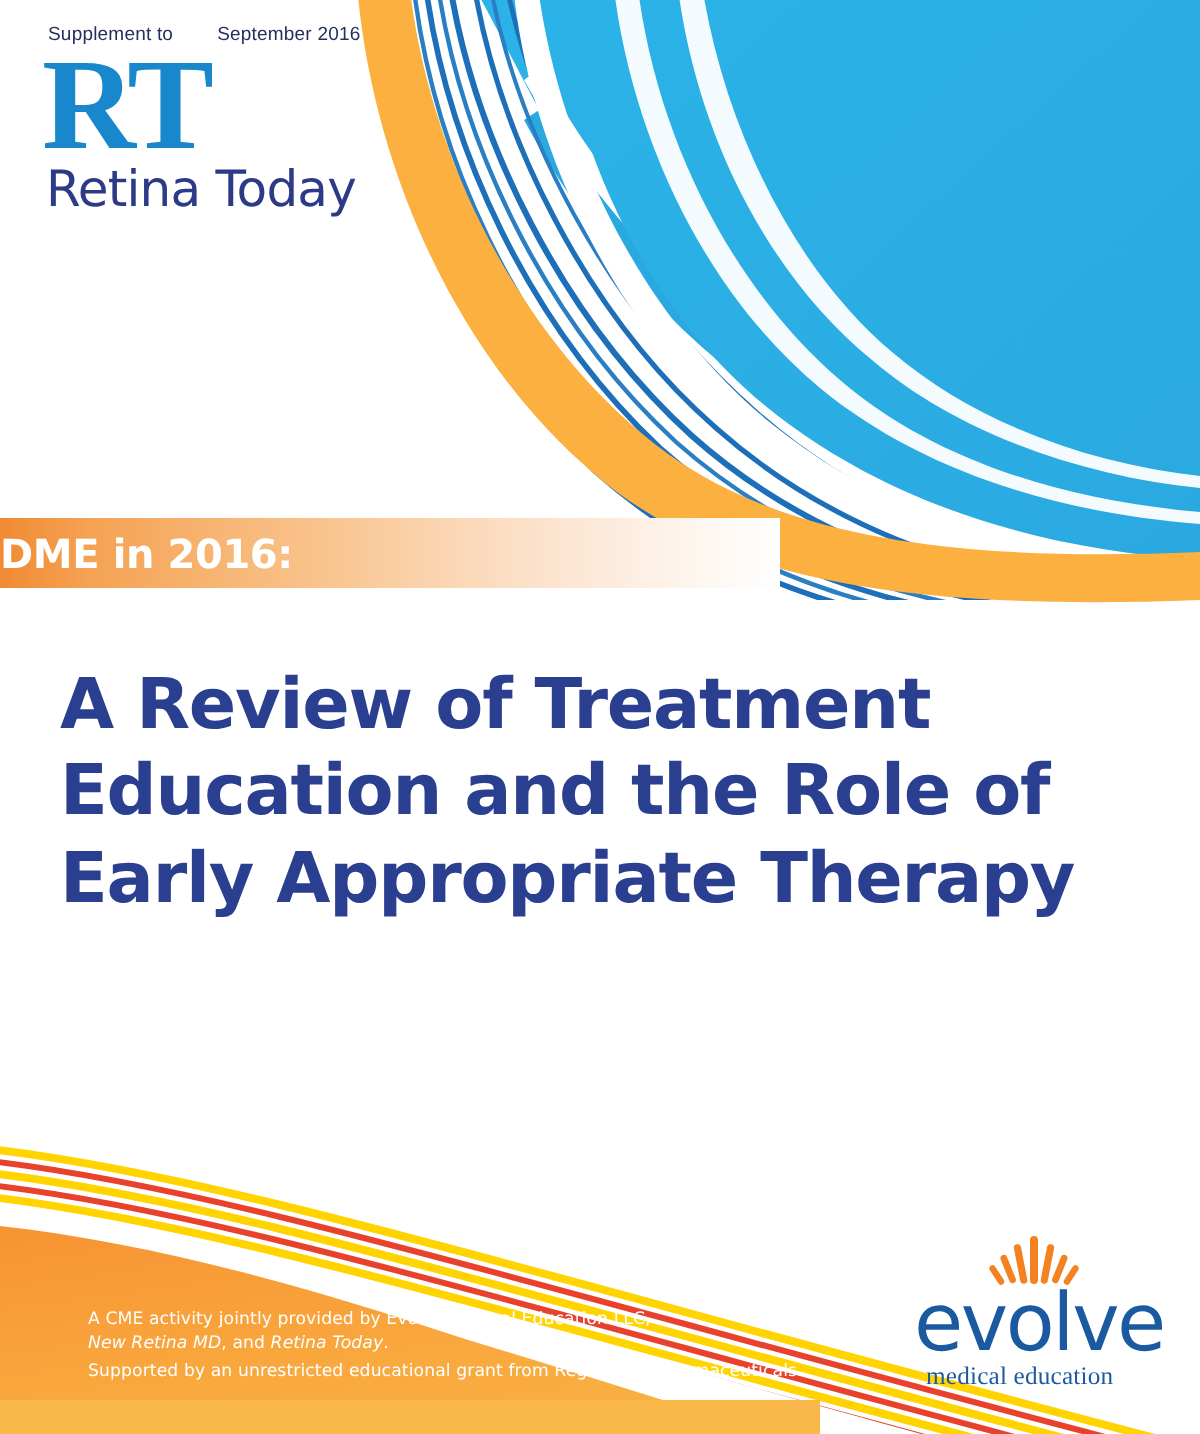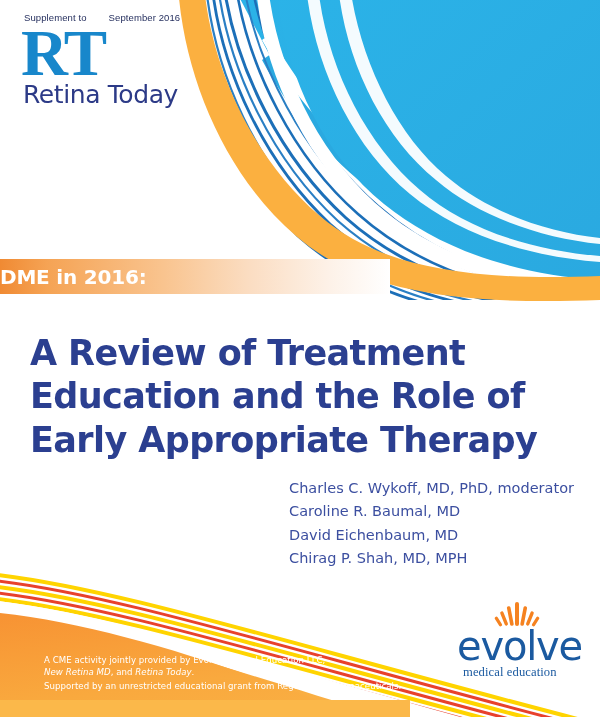--- a/index.html
+++ b/index.html
@@ -105,21 +105,21 @@
     letter-spacing:.05px;
     font-family:"DejaVu Sans", sans-serif;
   }
   .footer-text .blk2{margin-top:1px;}
   .footer-text i{font-style:italic;}
 
   
   .evolve{
     position:absolute;
     left:455px;
-    top:608px;
+    top:624px;
     width:130px;
     height:70px;
     text-align:center;
   }
   .evolve-word{
     font-family:"DejaVu Sans", sans-serif;
     font-size:40px;
     color:#1b5aa0;
     letter-spacing:-1.2px;
     line-height:1;
@@ -245,26 +245,20 @@
   <div class="eyebrow">
     <span>DME in 2016:</span>
   </div>
 
   <div class="title">
     <div>A Review of Treatment</div>
     <div>Education and the Role of</div>
     <div>Early Appropriate Therapy</div>
   </div>
 
-  <div class="faculty">
-    <div>Charles C. Wykoff, MD, PhD, moderator</div>
-    <div>Caroline R. Baumal, MD</div>
-    <div>David Eichenbaum, MD</div>
-    <div>Chirag P. Shah, MD, MPH</div>
-  </div>
 
   <div class="footer-text">
     <div>A CME activity jointly provided by Evolve Medical Education LLC,</div>
     <div>
       <i>New Retina MD</i><span>, and </span><i>Retina Today</i><span>.</span>
     </div>
     <div class="blk2">Supported by an unrestricted educational grant from Regeneron Pharmaceuticals.</div>
   </div>
 
   <div class="evolve">

